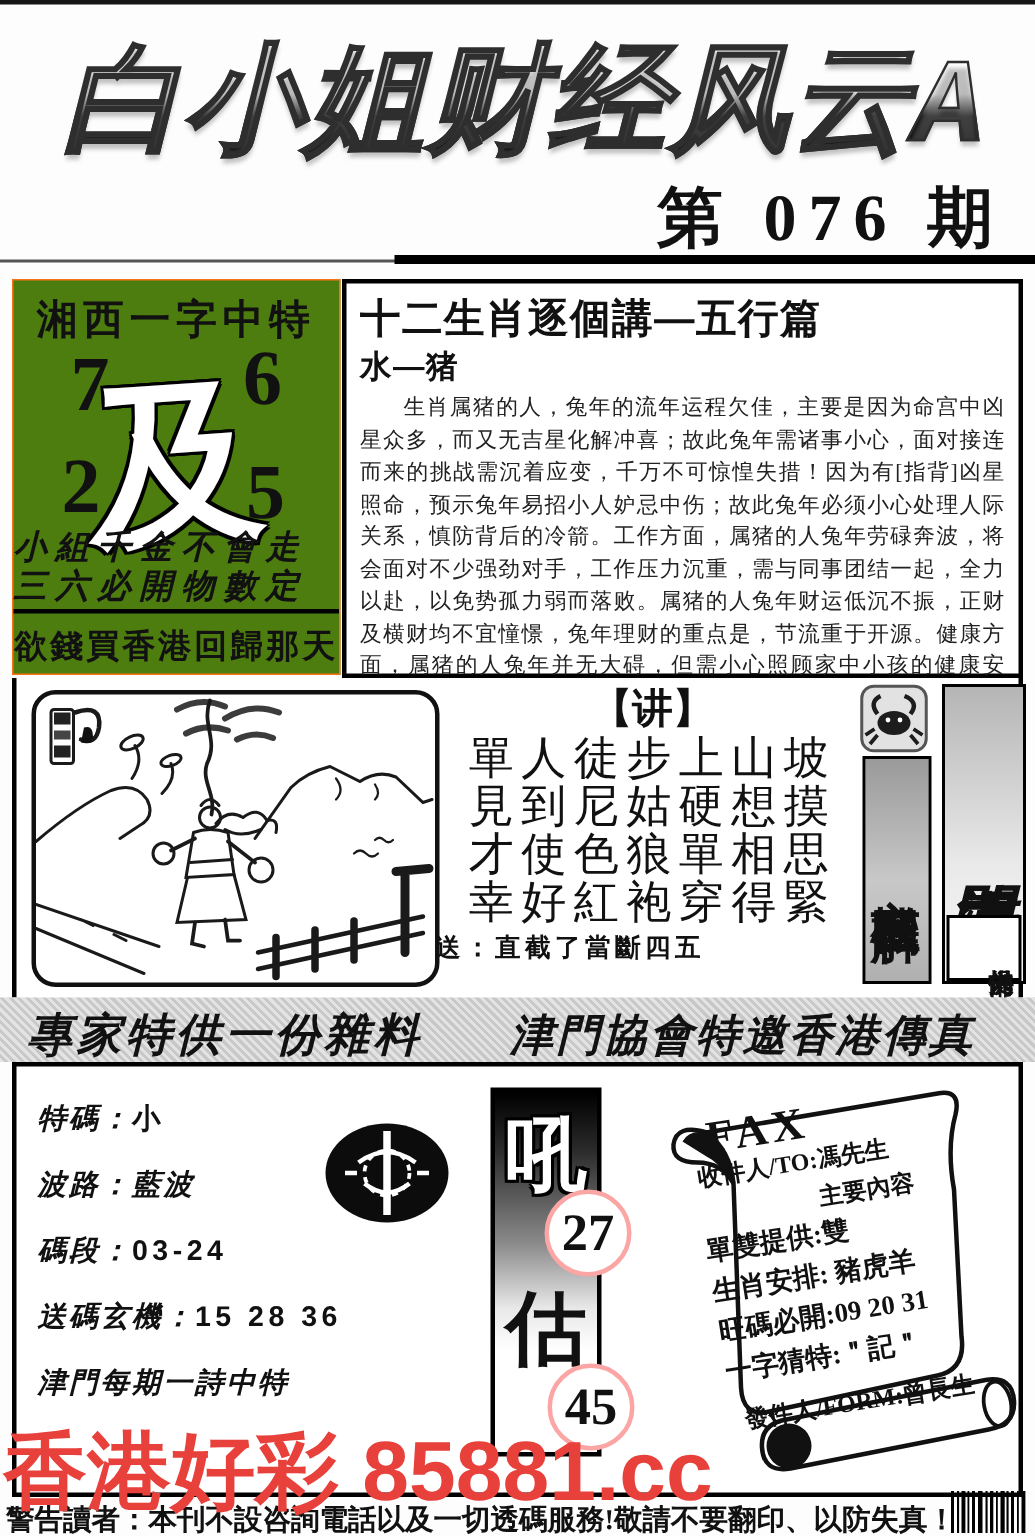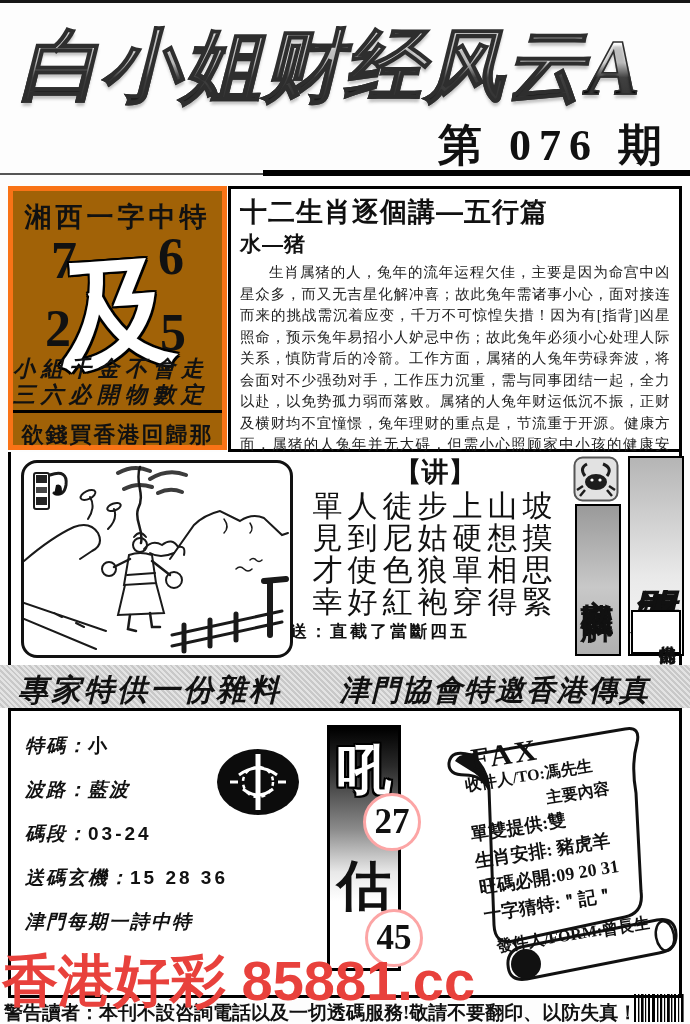--- a/index.html
+++ b/index.html
@@ -4,36 +4,36 @@
 <style>
   * { margin:0; padding:0; box-sizing:border-box; }
   body { background:#888; font-family:"Liberation Serif","DejaVu Serif",serif; }
   #page { position:relative; width:690px; height:1024px; background:#fdfdfd; margin:0 auto; overflow:hidden; color:#111; }
 
   .abs { position:absolute; }
 
   
   .topline { top:0; left:0; width:690px; height:3px; background:#161616; }
   .masthead {
-    top:14px; left:20px; width:660px; 
+    top:14px; left:20px; width:660px; text-align:center;
     font-size:79px; font-weight:bold; font-style:italic; letter-spacing:2px;
-    font-family:Liberation Serif, serif;
+    font-family:Liberation Mono, monospace;
     color:#1c1c1c; -webkit-text-stroke:1.6px #2e2e2e;
     background:linear-gradient(to bottom,#ffffff 28%,#efefef 46%,#141414 60%,#000000 78%);
     -webkit-background-clip:text; background-clip:text;
     text-shadow:0 4px 3px rgba(120,120,120,.55);
     white-space:nowrap;
   }
   @supports (-webkit-background-clip:text) { .masthead { color:transparent; text-shadow:0 4px 3px rgba(120,120,120,.45); } }
   .issue { top:116px; left:0; width:670px; text-align:right; font-size:44px; font-weight:bold; letter-spacing:8px; }
   .rule-thin { top:173px; left:0; width:690px; height:2px; background:#555; }
   .rule-thick { top:170px; left:263px; width:427px; height:6px; background:#000; }
 
   
-  .left-box { top:186px; left:8px; width:219px; height:264px; border:5px solid #f97316; background:#a16207; }
+  .left-box { top:186px; left:8px; width:219px; height:264px; border:1px solid #f97316; background:#4d7c0f; }
   .lb-title { top:8px; left:0; width:100%; text-align:center; font-size:27px; font-weight:bold; letter-spacing:4px; }
   .lb-num { font-size:52px; font-weight:bold; font-family:"Liberation Serif",serif; }
   .lb-n1 { top:40px; left:38px; } .lb-n2 { top:36px; right:38px; }
   .lb-n3 { top:108px; left:32px; } .lb-n4 { top:112px; right:36px; }
   .lb-big {
     top:44px; left:0; width:100%; text-align:center; font-size:118px; font-weight:bold;
     color:#fff;
     text-shadow:-2px -2px 0 #000,2px -2px 0 #000,-2px 2px 0 #000,2px 2px 0 #000,-2px 0 0 #000,2px 0 0 #000,0 -2px 0 #000,0 2px 0 #000;
     transform:rotate(-4deg);
   }

